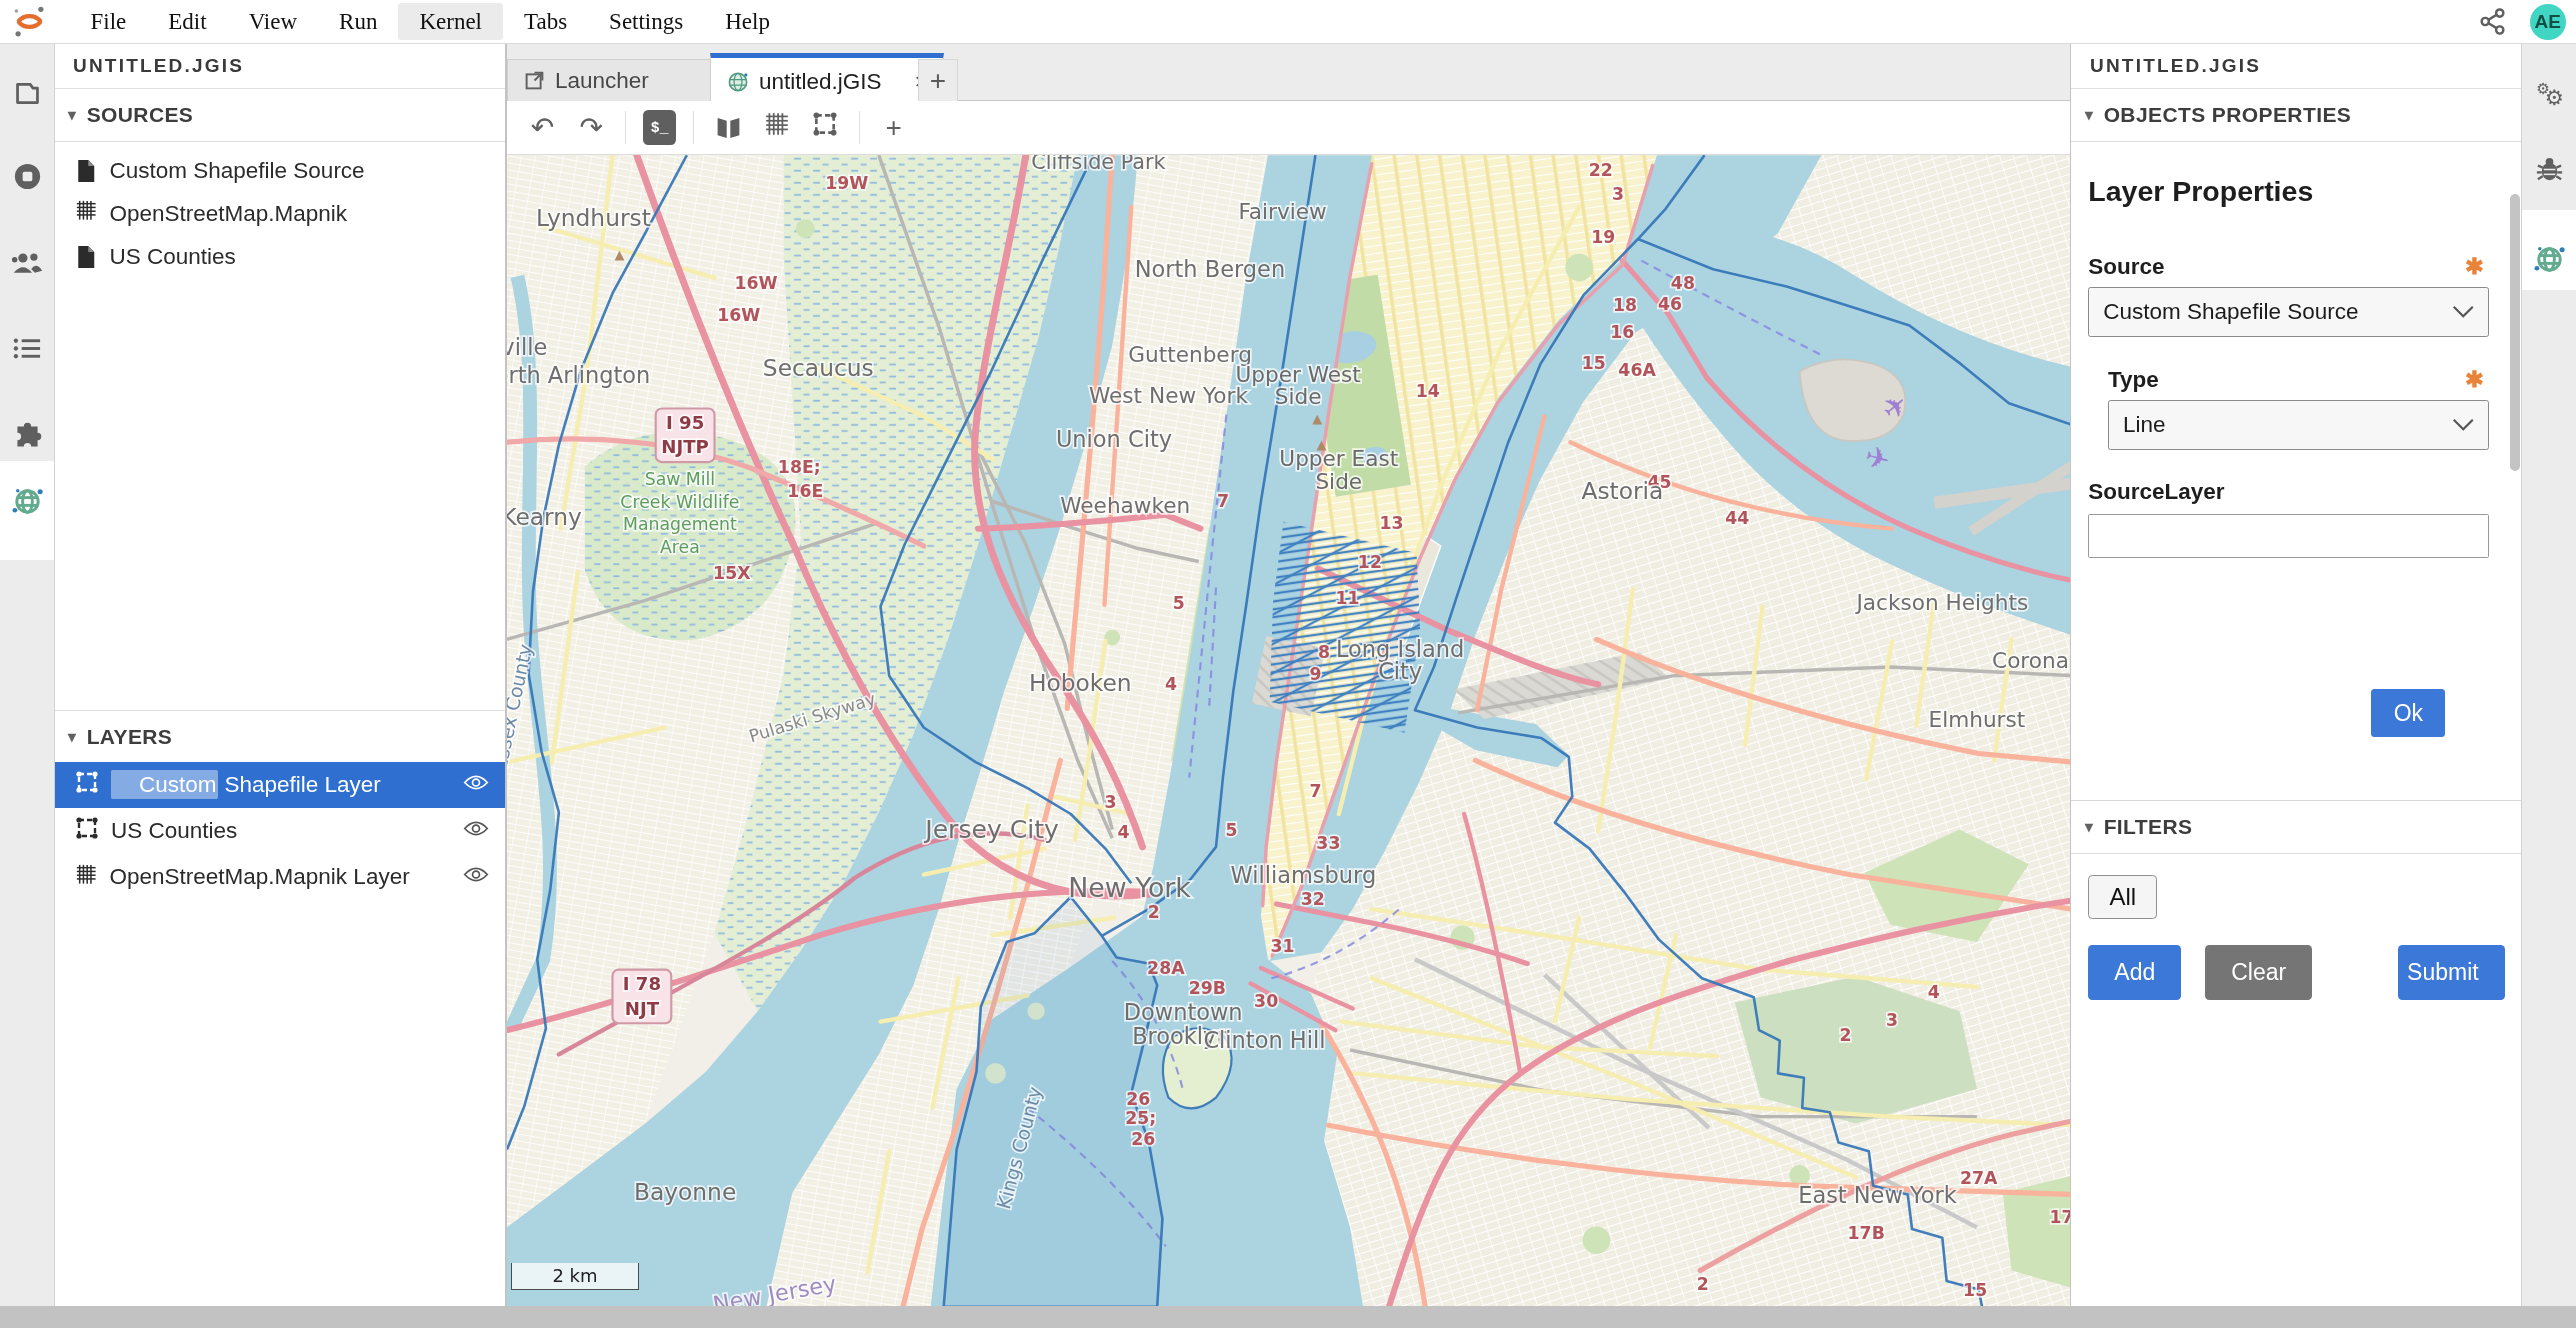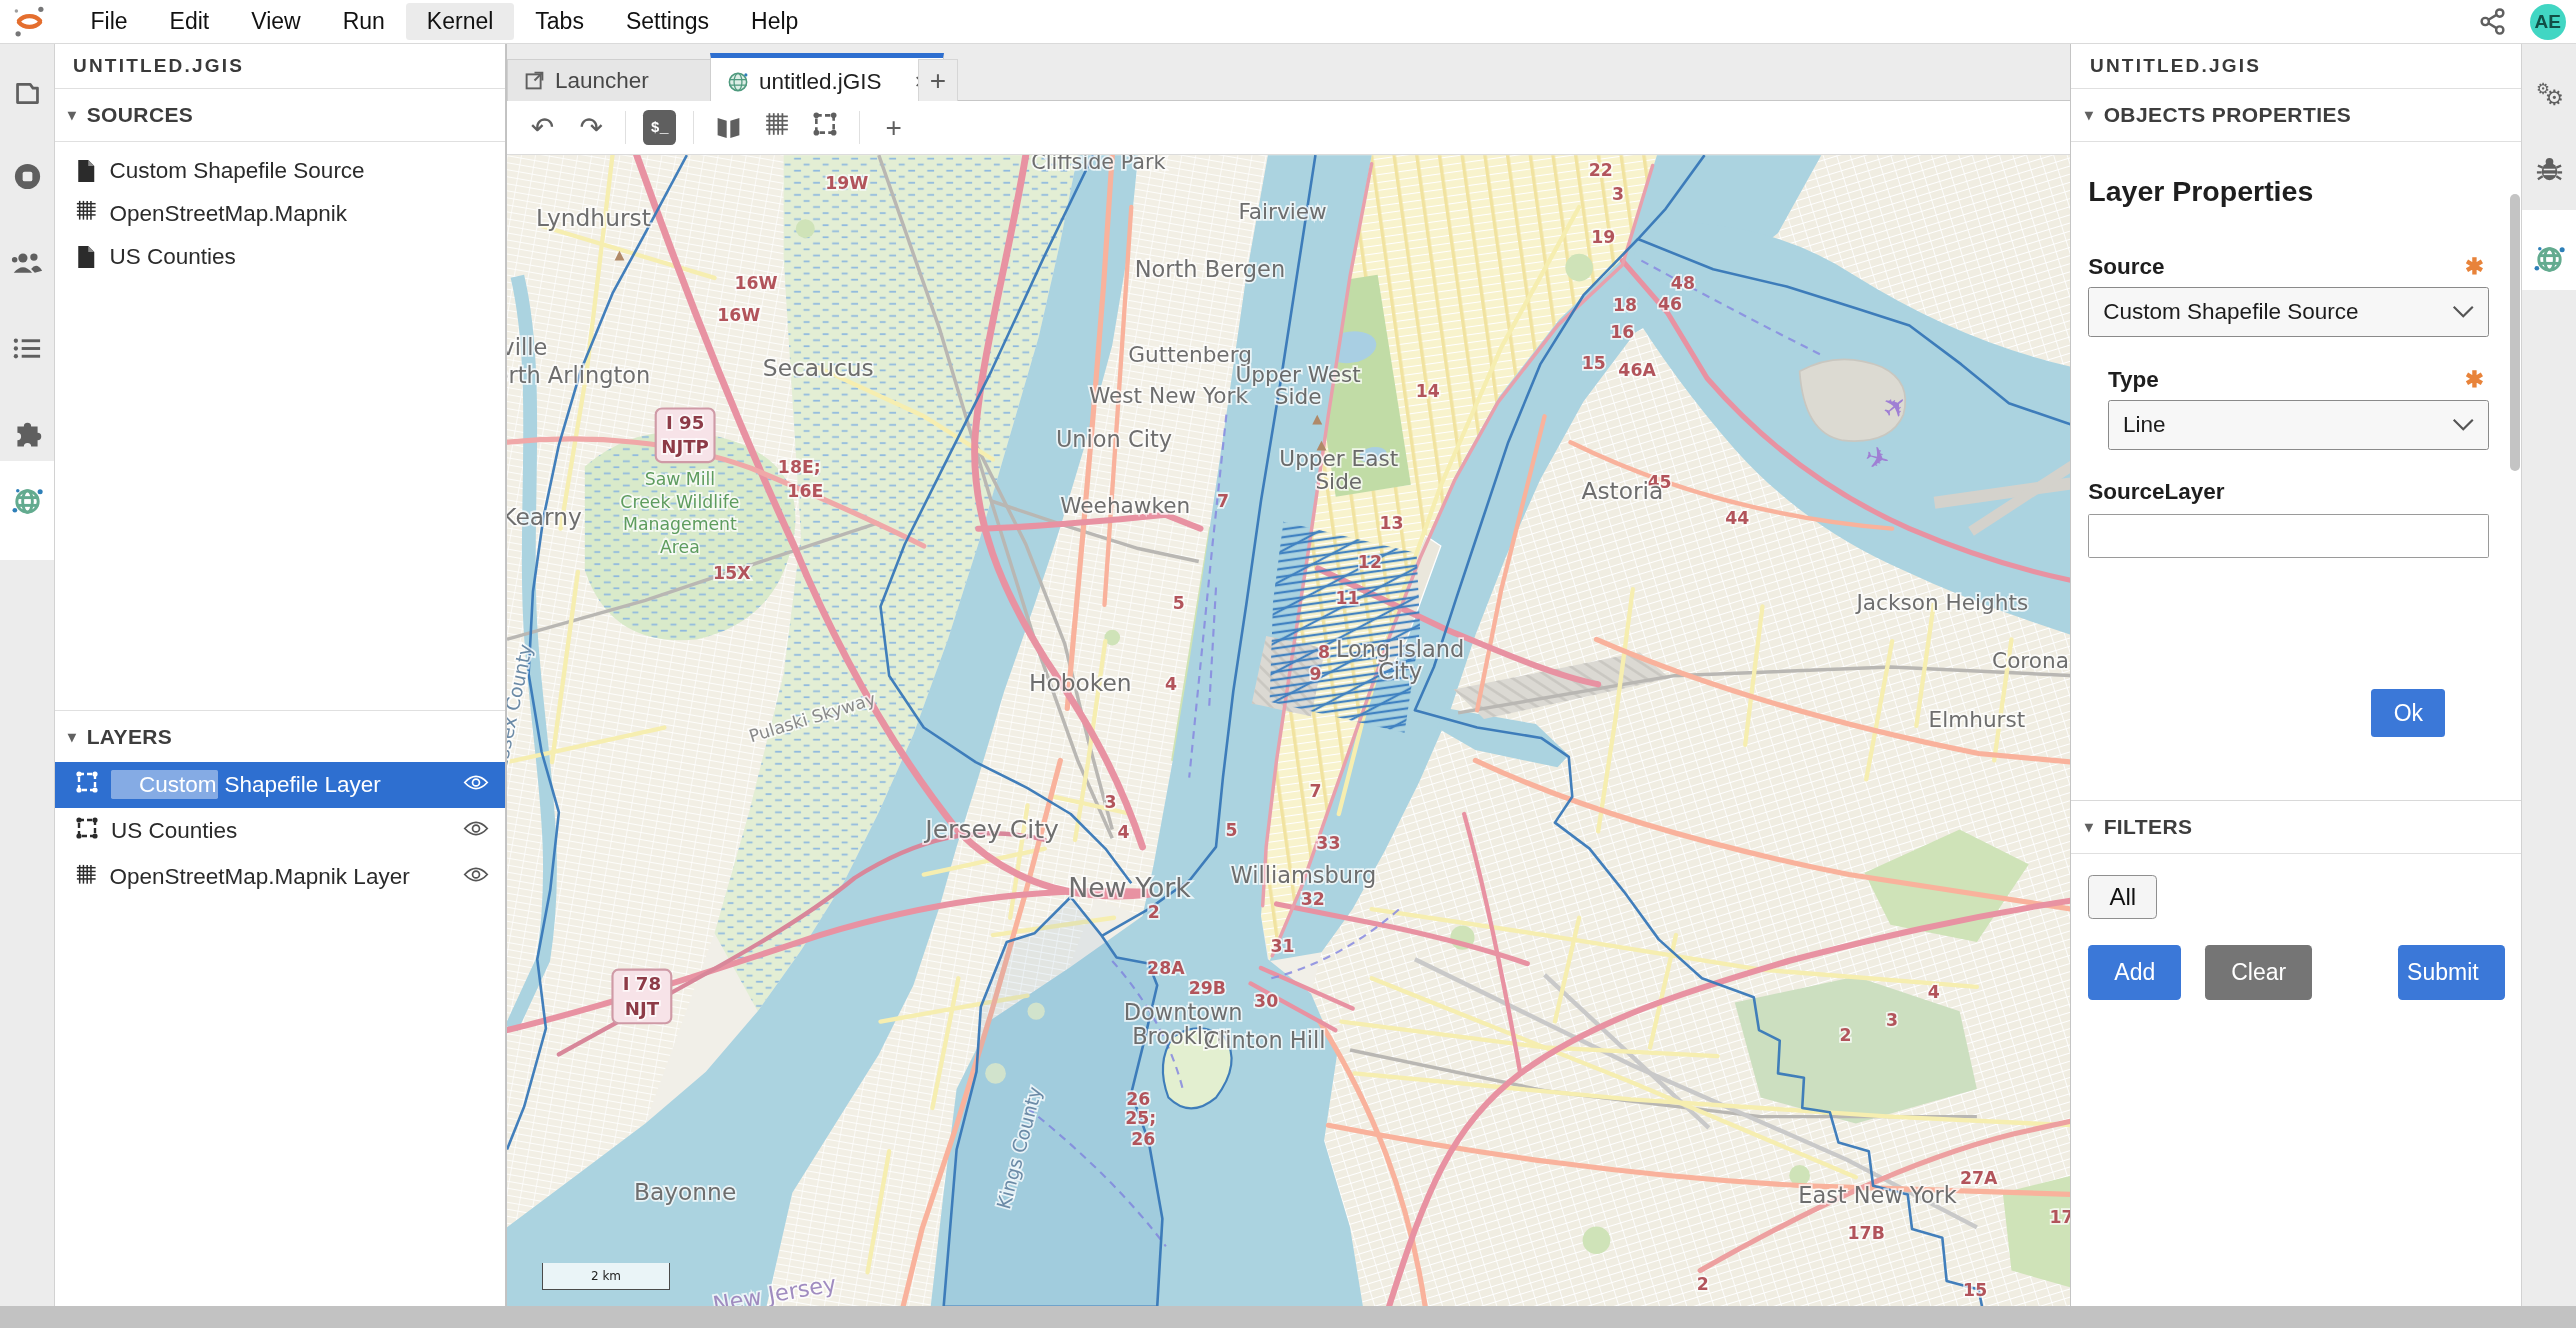--- a/index.html
+++ b/index.html
@@ -1,21 +1,21 @@
 <!DOCTYPE html>
 <html style="font-size:14px"><head>
 <meta charset="utf-8">
 <style>
   html,body{margin:0;padding:0;}
   body{width:2576px;height:1328px;position:relative;font-family:"Liberation Sans",sans-serif;background:#c2c2c2;overflow:hidden;}
   .abs{position:absolute;}
   
   #menubar{left:0;top:0;width:2576px;height:43px;background:#fff;border-bottom:0.9px solid #dadada;display:flex;align-items:center;z-index:30;}
   #jupyter-logo{width:35px;height:35px;margin-left:12px;margin-right:22.5px;}
-  .menu-item{font-size:23px;color:#111;padding:5.2px 21px;border-radius:3.5px;cursor:default;}
+  .menu-item{font-size:23px;color:#111;padding:5.2px 21px;border-radius:3.5px;cursor:default;font-family:Liberation Serif, serif;}
   .menu-item.active{background:#ebebeb;}
   #topbar-right{position:absolute;right:10.4px;top:0;height:43px;display:flex;align-items:center;gap:22.5px;}
   #avatar{width:36px;height:36px;border-radius:50%;background:#41d6c3;color:#114f46;font-size:19px;font-weight:bold;display:flex;align-items:center;justify-content:center;}
   
   .sidestrip{top:43px;bottom:0;width:54px;background:#ececec;z-index:20;}
   #left-strip{left:0;border-right:0.9px solid #d2d2d2;}
   #right-strip{right:0;border-left:0.9px solid #d2d2d2;}
   .strip-icon{position:absolute;left:0;width:54px;height:55px;display:flex;align-items:center;justify-content:center;color:#5f5f5f;}
   .strip-active{position:absolute;left:0;width:54px;background:#fff;}
   
@@ -36,21 +36,21 @@
   .tab{position:absolute;top:15.6px;height:42px;display:flex;align-items:center;gap:10.4px;padding:0 15.6px;font-size:22.5px;color:#474747;background:#e6e6e6;border:0.9px solid #cfcfcf;border-bottom:none;}
   .tab.active{top:10.4px;height:47px;background:#fff;border-top:5.2px solid #2e6fd0;color:#202020;}
   .tab .close{margin-left:auto;font-size:22.5px;color:#5a5a5a;padding-left:22.5px;}
   #tab-add{position:absolute;top:15.6px;height:42px;width:38px;display:flex;align-items:center;justify-content:center;font-size:28px;color:#5a5a5a;background:#ececec;border:0.9px solid #d6d6d6;border-bottom:none;}
   #toolbar{position:absolute;left:0;top:58px;right:0;height:53px;background:#fff;border-bottom:0.9px solid #dcdcdc;display:flex;align-items:center;gap:8.6px;padding-left:15.6px;}
   .tb-btn{width:40px;height:40px;display:flex;align-items:center;justify-content:center;color:#5f5f5f;font-size:28px;}
   .tb-sep{width:0.9px;height:33px;background:#e0e0e0;margin:0 5.2px;}
   .console-badge{width:33px;height:35px;background:#5f5f5f;border-radius:5.2px;color:#fff;font-size:14.7px;font-weight:bold;display:flex;align-items:center;justify-content:center;font-family:"Liberation Mono",monospace;}
   #map-wrap{position:absolute;left:0;top:112px;right:0;bottom:0;overflow:hidden;background:#f1efe8;}
   #map-svg{position:absolute;left:0;top:0;}
-  #scalebar{position:absolute;left:35px;bottom:15.6px;width:126px;height:26px;background:rgba(255,255,255,.75);border:1.7px solid #4a4a4a;border-top:none;display:flex;align-items:center;justify-content:center;font-size:12px;color:#222;font-family:"DejaVu Sans",sans-serif;}
+  #scalebar{position:absolute;left:4px;bottom:15.6px;width:126px;height:26px;background:rgba(255,255,255,.75);border:1.7px solid #4a4a4a;border-top:none;display:flex;align-items:center;justify-content:center;font-size:18px;color:#222;font-family:"DejaVu Sans",sans-serif;}
   
   #right-panel{right:54px;top:43px;width:451px;bottom:22.5px;background:#fff;border-left:0.9px solid #c4c4c4;z-index:10;}
   #rp-scroll{position:absolute;right:1.7px;top:151px;width:10.4px;height:277px;background:#c4c4c4;border-radius:6px;}
   #form-area{position:absolute;left:0;top:98px;right:15.6px;height:659px;border-top:0.9px solid #e0e0e0;}
   .form-title{font-size:28.5px;font-weight:bold;color:#1e1e1e;margin:33px 0 0 17.3px;}
   .field{margin:0 17.3px;position:relative;}
   .field-label{font-size:22.5px;font-weight:bold;color:#1e1e1e;display:flex;align-items:center;}
   .req{color:#e8833a;font-size:22.5px;margin-left:auto;margin-right:5.2px;}
   .select-box{height:48px;background:#f7f7f7;border:1.7px solid #8a8a8a;border-radius:2.6px;display:flex;align-items:center;padding:0 14px;font-size:22.5px;color:#1c1c1c;margin-top:7px;position:relative;}
   .select-box .chev{position:absolute;right:14px;}

